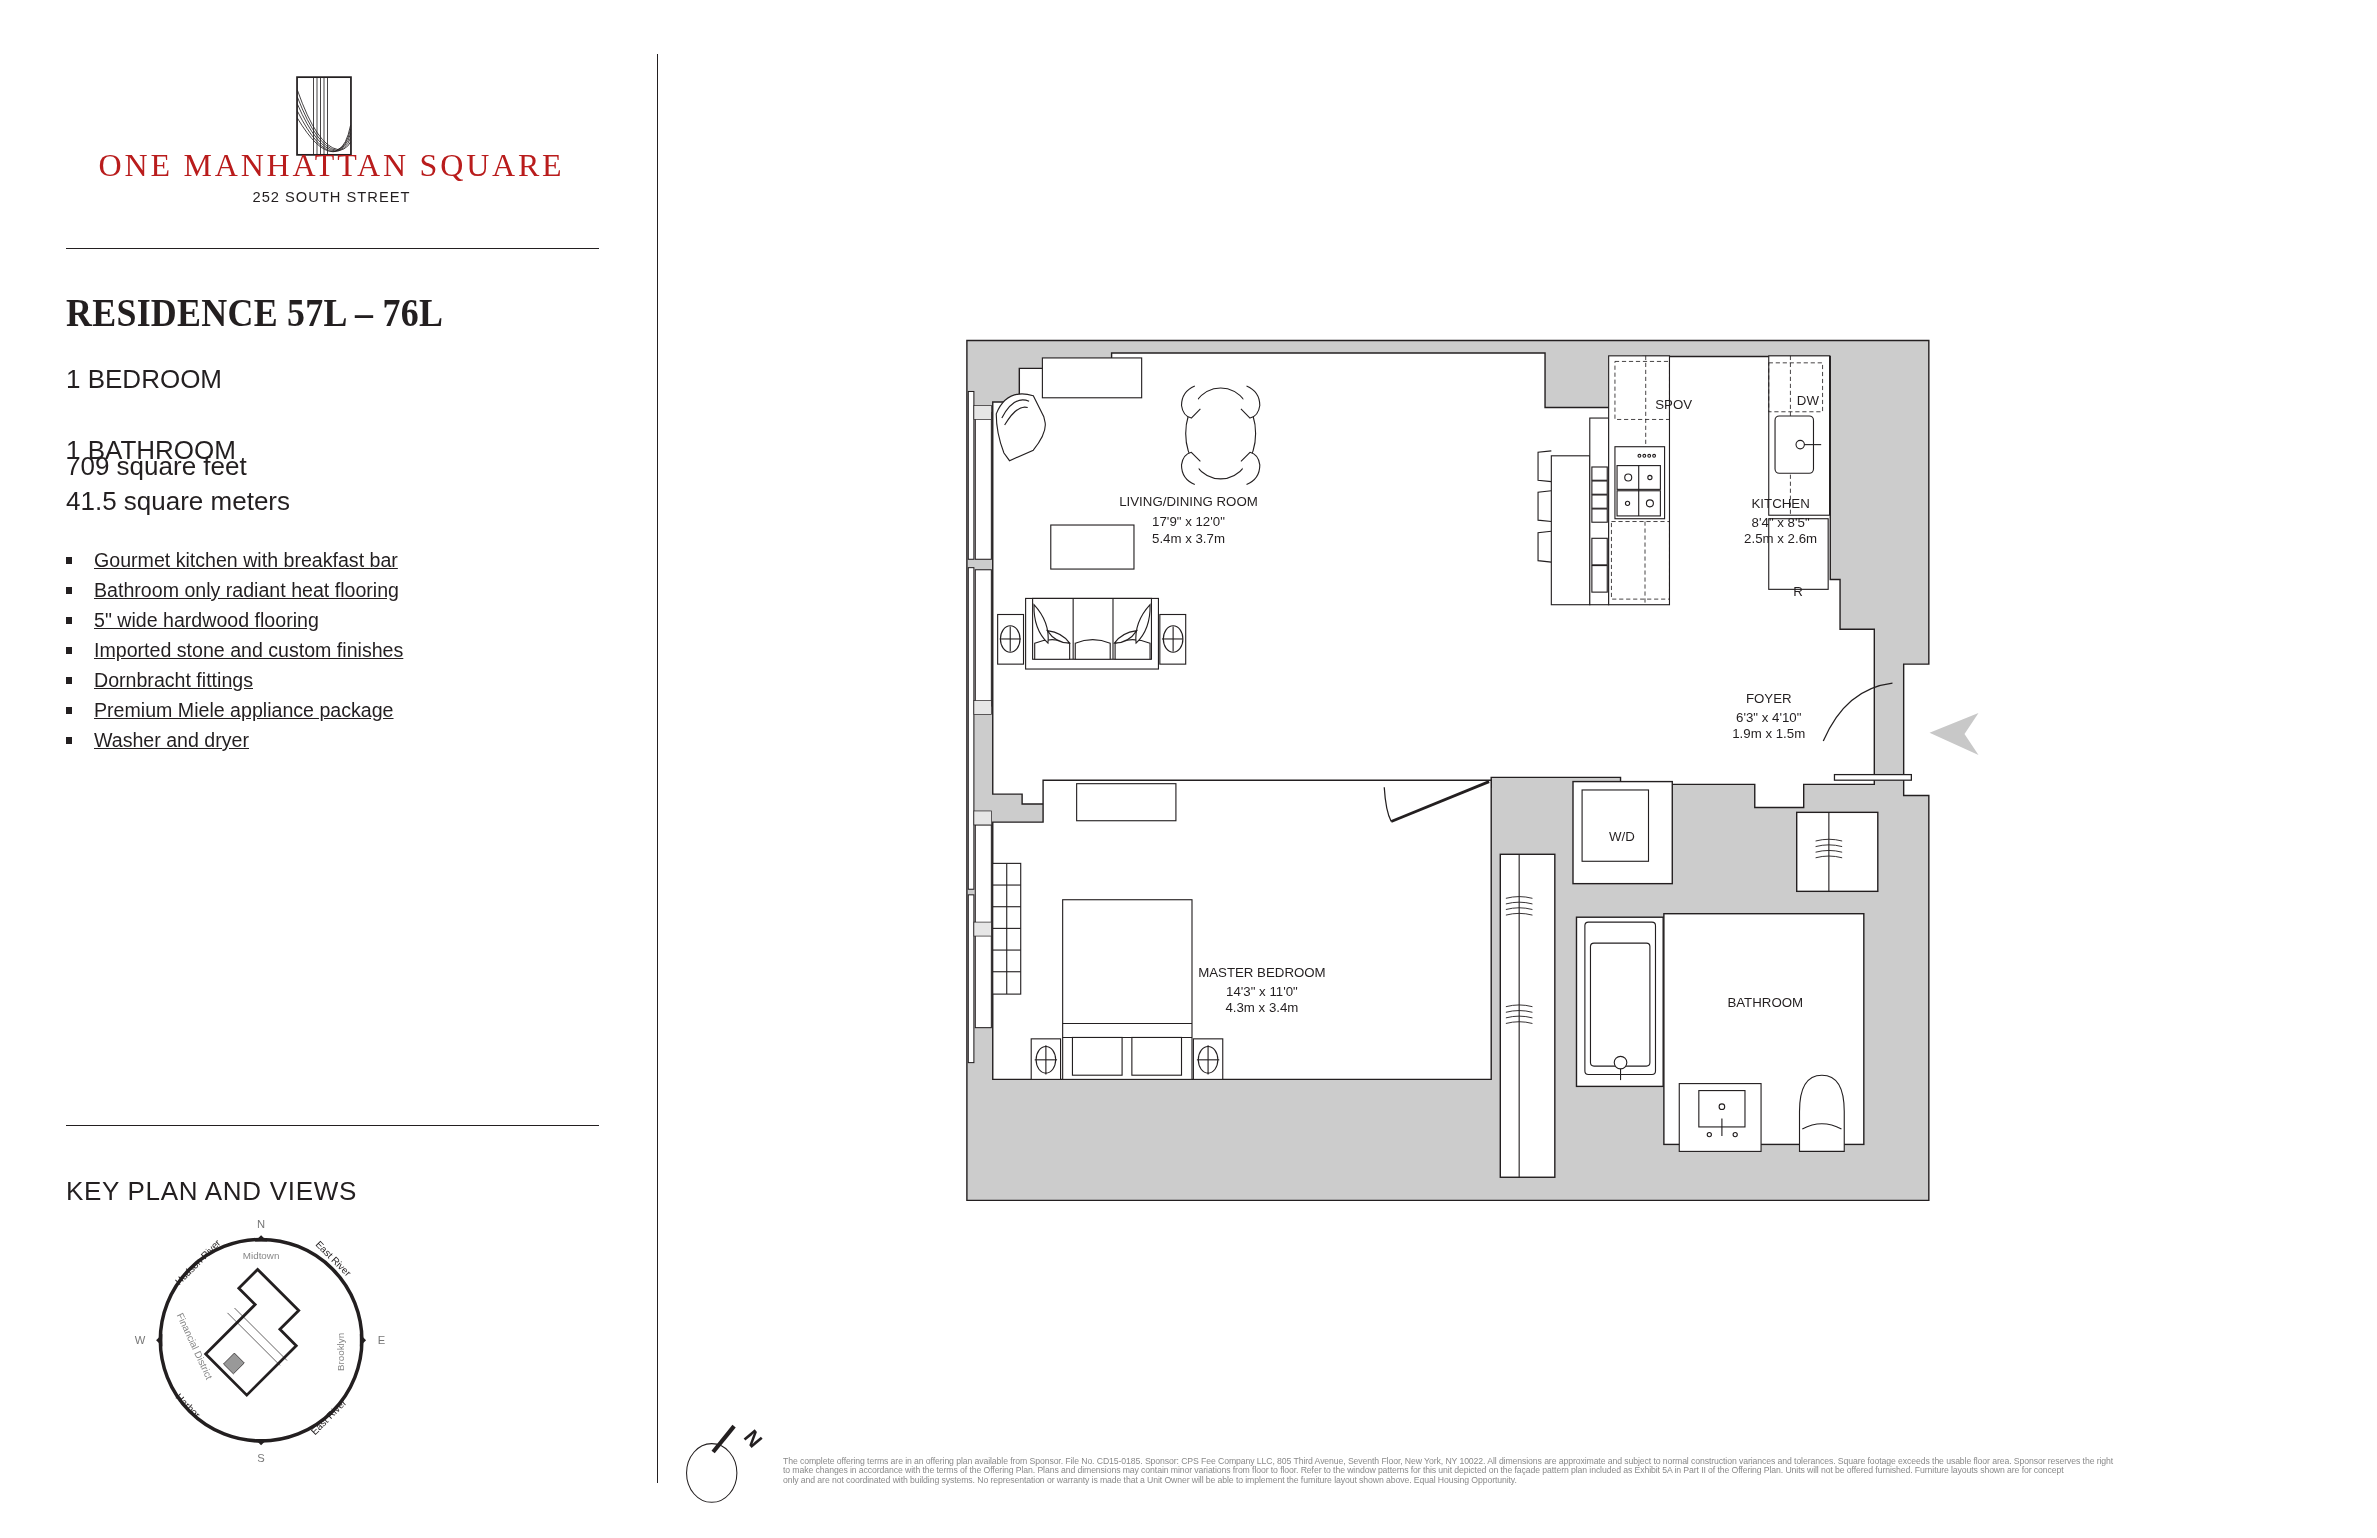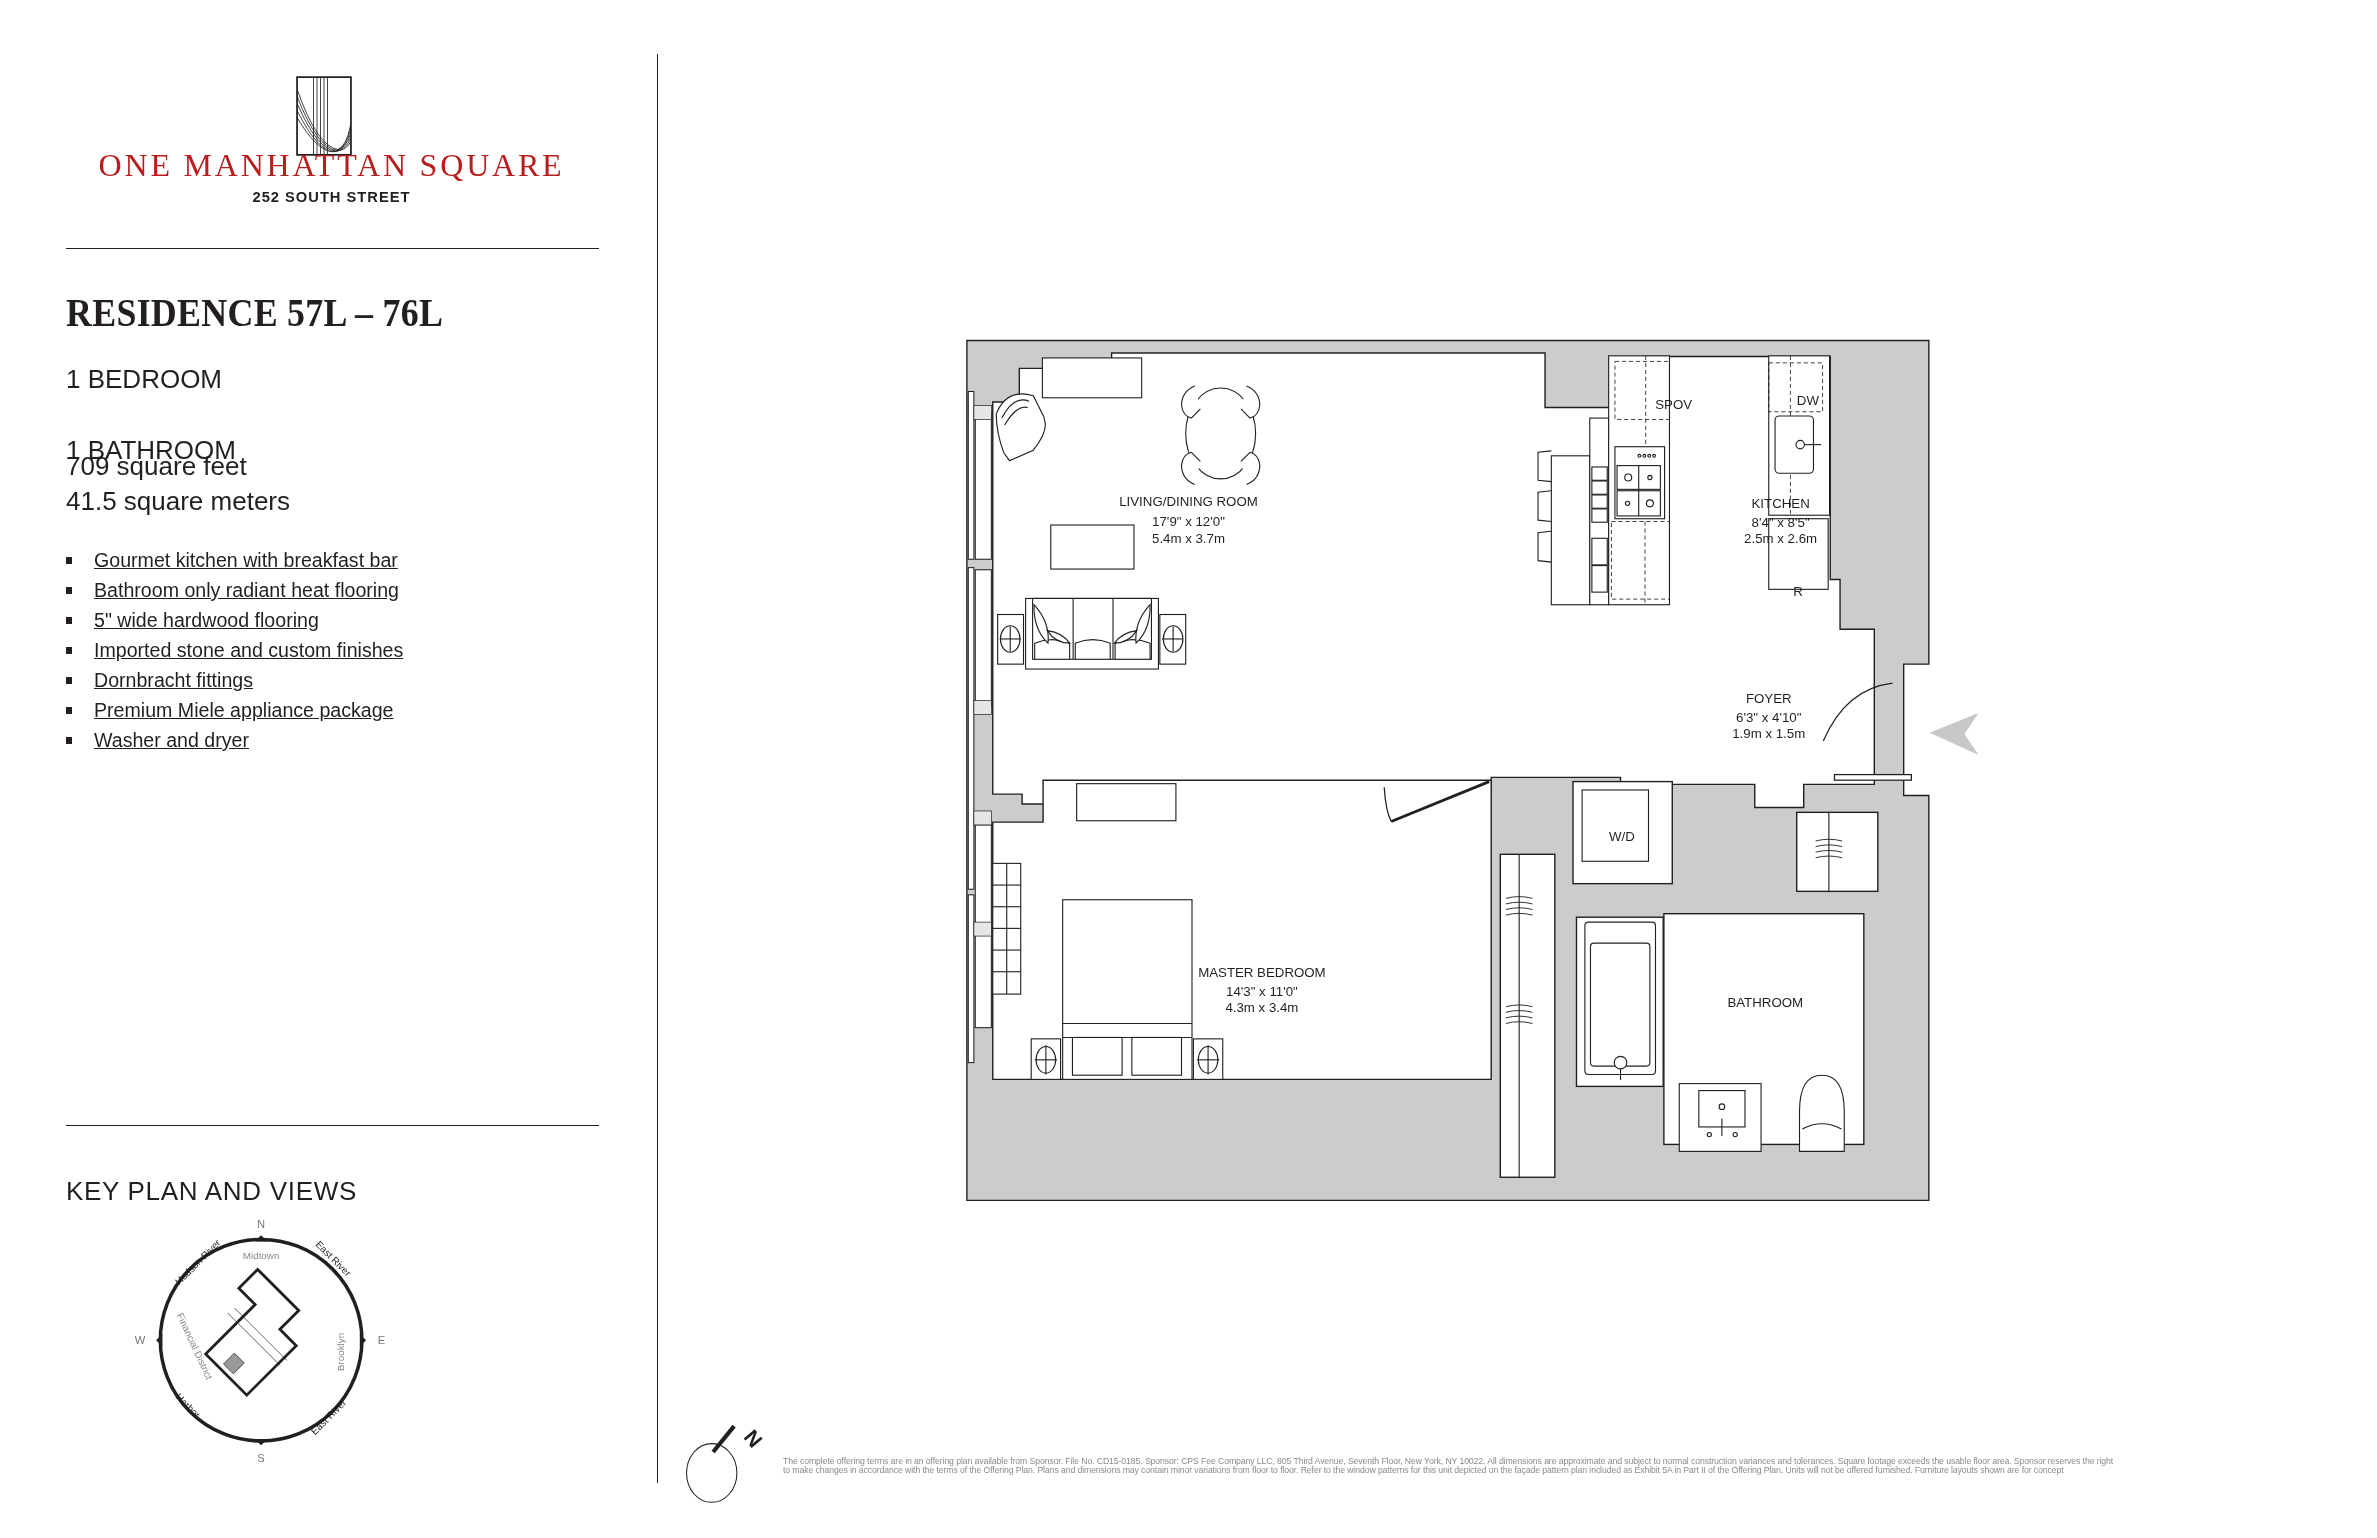--- a/index.html
+++ b/index.html
@@ -1,19 +1,19 @@
 <!DOCTYPE html>
 <html style="font-size:11.2px"><head>
 <meta charset="utf-8">
 <style>
   html, body { margin:0; padding:0; background:#ffffff; }
   body { width:2377px; height:1538px; position:relative; overflow:hidden; color:#231f20; }
   .abs { position:absolute; }
   .logo-title { font-family:"Liberation Serif","DejaVu Serif",serif; font-size:32px; letter-spacing:2.8px; left:66px; width:531px; text-align:center; top:147px; color:#b91c1c; }
-  .logo-sub { font-family:"Liberation Sans","DejaVu Sans",sans-serif; font-weight:bold; font-size:14.7px; letter-spacing:1px; left:66px; width:531px; text-align:center; top:189px; color:#231f20; }
+  .logo-sub { font-family:"Liberation Sans","DejaVu Sans",sans-serif; font-weight:normal; font-size:14.7px; letter-spacing:1px; left:66px; width:531px; text-align:center; top:189px; color:#231f20; }
   .hr { height:1.4px; background:#231f20; }
   .res-title { font-family:"Liberation Serif","DejaVu Serif",serif; font-weight:bold; font-size:39px; left:66px; top:290px; letter-spacing:0.3px; transform:scaleX(0.92); transform-origin:left; }
   .spec { font-family:"Liberation Sans","DejaVu Sans",sans-serif; font-size:26px; left:66px; }
   .features { left:66px; top:545px; margin:0; padding:0; list-style:none; font-family:"Liberation Sans","DejaVu Sans",sans-serif; font-size:19.6px; }
   .features li { height:30px; line-height:30px; position:relative; padding-left:28px;text-decoration:underline; }
   .features li .bullet { position:absolute; left:0; top:12px; width:5.6px; height:7px; background:#231f20; }
   .key-title { font-family:"Liberation Sans","DejaVu Sans",sans-serif; font-size:26px; left:66px; top:1176px; letter-spacing:0.7px; font-weight:300; }
   .vline { left:657px; top:54px; width:1.4px; height:1429px; background:#231f20; }
   .disclaimer { left:783px; top:1457px; width:1566px; font-family:"Liberation Sans","DejaVu Sans",sans-serif; font-size:8.7px; line-height:9.4px; color:#8a8a8a; letter-spacing:-0.1px; }
   .disclaimer div { white-space:nowrap; }
@@ -329,14 +329,15 @@
   <g>
     <ellipse cx="1018" cy="2107" rx="36" ry="42" fill="none" stroke="#231f20" stroke-width="1.5"></ellipse>
     <line x1="1020" y1="2077" x2="1050" y2="2040" stroke="#231f20" stroke-width="6"></line>
     <text x="1070" y="2060" font-size="30" font-weight="bold" fill="#231f20" transform="rotate(50 1070 2050)">N</text>
   </g>
 </svg>
 
 <div class="abs disclaimer">
   <div>The complete offering terms are in an offering plan available from Sponsor. File No. CD15-0185. Sponsor: CPS Fee Company LLC, 805 Third Avenue, Seventh Floor, New York, NY 10022.  All dimensions are approximate and subject to normal construction variances and tolerances. Square footage exceeds the usable floor area. Sponsor reserves the right</div>
   <div>to make changes in accordance with the terms of the Offering Plan. Plans and dimensions may contain minor variations from floor to floor. Refer to the window patterns for this unit depicted on the façade pattern plan included as Exhibit 5A in Part II of the Offering Plan. Units will not be offered furnished. Furniture layouts shown are for concept</div>
+  <div>only and are not coordinated with building systems.  No representation or warranty is made that a Unit Owner will be able to implement the furniture layout shown above. Equal Housing Opportunity.</div>
 </div>
 
 
 </body></html>

